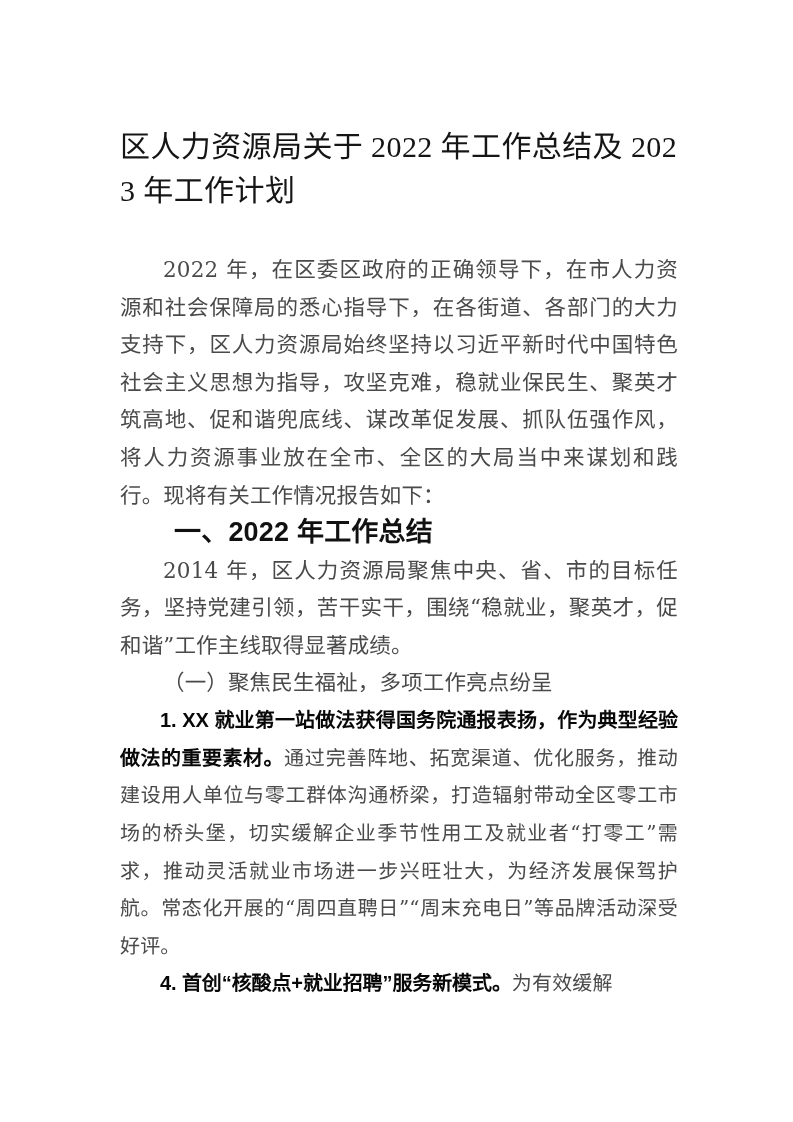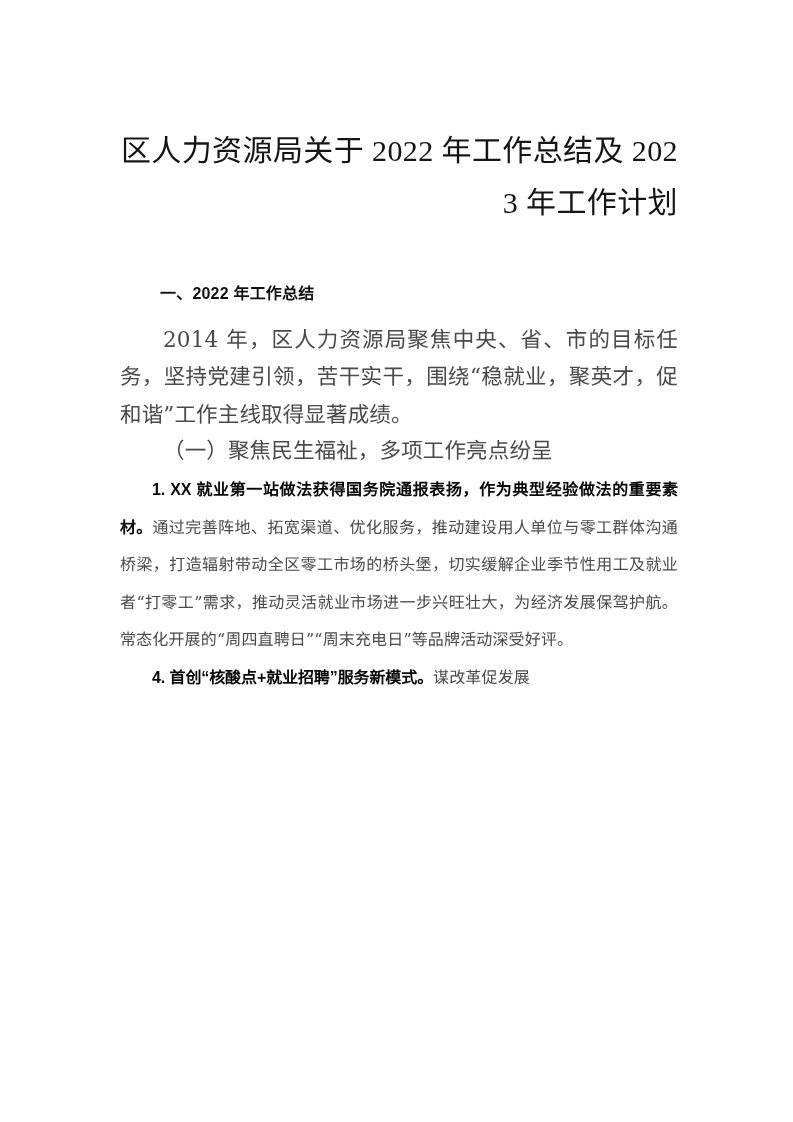--- a/index.html
+++ b/index.html
@@ -33,22 +33,22 @@
     width: 558px;
   }
 
   
   .doc-title {
     margin: 0;
     padding-top: 125px;
     font-family: "Liberation Serif", "DejaVu Serif", serif;
     font-size: 30px;
     font-weight: 400;
-    line-height: 52px;
-    text-align: right;
+    line-height: 44px;
+    text-align: left;
     letter-spacing: 0.4px;
     color: #151515;
     word-break: break-all;
   }
 
   
   .body-block {
     padding-top: 38px;
   }
 
@@ -61,23 +61,23 @@
     color: #4a4a4a;
     text-align: justify;
     text-justify: inter-character;
     text-indent: 2em;
     letter-spacing: 0.15px;
     word-break: break-all;
   }
 
   
   p.heading-1 {
-    margin: 8px;
+    margin: 0;
     font-family: "Liberation Sans", "DejaVu Sans", sans-serif;
-    font-size: 16px;
+    font-size: 27px;
     font-weight: 700;
     line-height: 37.6px;
     color: #111111;
     text-indent: 2em;
     letter-spacing: 0.2px;
     word-break: break-all;
   }
 
   
   p.heading-2 {
@@ -89,21 +89,21 @@
     color: #4a4a4a;
     text-indent: 2em;
     letter-spacing: 0.15px;
     word-break: break-all;
   }
 
   
   p.item {
     margin: 0;
     font-family: "DejaVu Serif", "Liberation Serif", serif;
-    font-size: 16px;
+    font-size: 20px;
     font-weight: 400;
     line-height: 37.6px;
     color: #4a4a4a;
     text-align: justify;
     text-justify: inter-character;
     text-indent: 2em;
     letter-spacing: 0.15px;
     word-break: break-all;
   }
 
@@ -117,26 +117,27 @@
 </head>
 <body>
 
 <div class="page">
   <div class="content">
 
     <h1 class="doc-title">区人力资源局关于 2022 年工作总结及 2023 年工作计划</h1>
 
     <div class="body-block">
 
+      <p class="para">2022 年，在区委区政府的正确领导下，在市人力资源和社会保障局的悉心指导下，在各街道、各部门的大力支持下，区人力资源局始终坚持以习近平新时代中国特色社会主义思想为指导，攻坚克难，稳就业保民生、聚英才筑高地、促和谐兜底线、谋改革促发展、抓队伍强作风，将人力资源事业放在全市、全区的大局当中来谋划和践行。现将有关工作情况报告如下：</p>
 
       <p class="heading-1">一、2022 年工作总结</p>
 
       <p class="para">2014 年，区人力资源局聚焦中央、省、市的目标任务，坚持党建引领，苦干实干，围绕“稳就业，聚英才，促和谐”工作主线取得显著成绩。</p>
 
       <p class="heading-2">（一）聚焦民生福祉，多项工作亮点纷呈</p>
 
       <p class="item"><span class="lead">1. XX 就业第一站做法获得国务院通报表扬，作为典型经验做法的重要素材。</span><span>通过完善阵地、拓宽渠道、优化服务，推动建设用人单位与零工群体沟通桥梁，打造辐射带动全区零工市场的桥头堡，切实缓解企业季节性用工及就业者“打零工”需求，推动灵活就业市场进一步兴旺壮大，为经济发展保驾护航。常态化开展的“周四直聘日”“周末充电日”等品牌活动深受好评。</span></p>
 
-      <p class="item"><span class="lead">4. 首创“核酸点+就业招聘”服务新模式。</span><span>谋改革促发展</span></p>
+      <p class="item"><span class="lead">4. 首创“核酸点+就业招聘”服务新模式。</span><span>为有效缓解</span></p>
 
     </div>
   </div>
 </div>
 
 </body></html>

